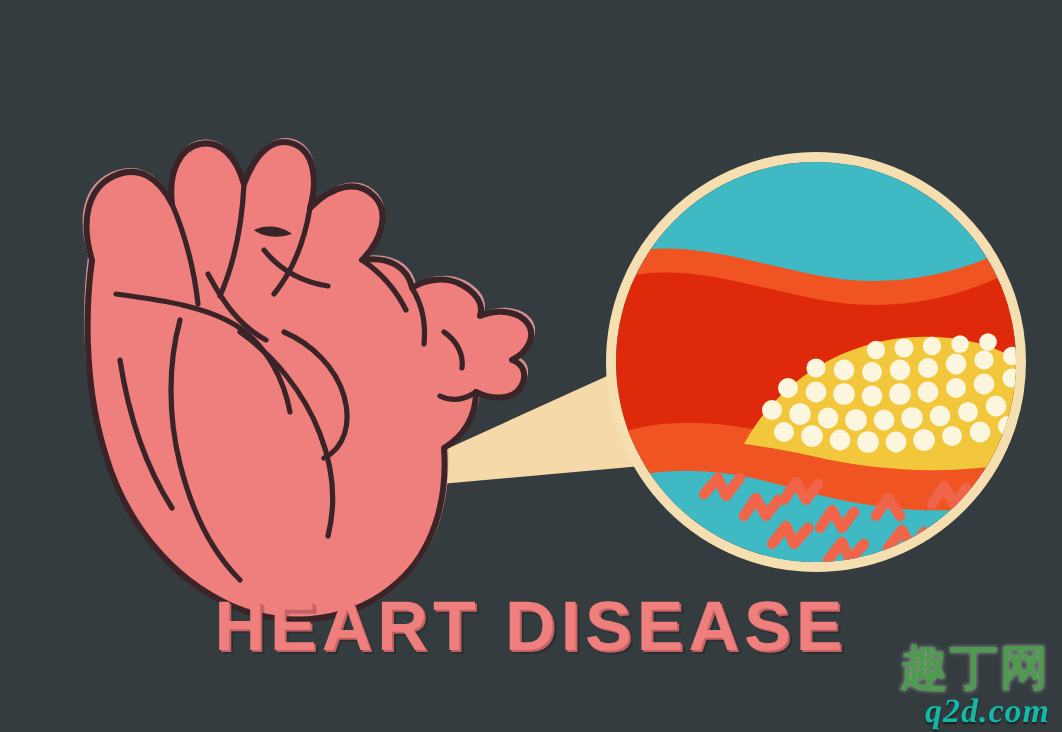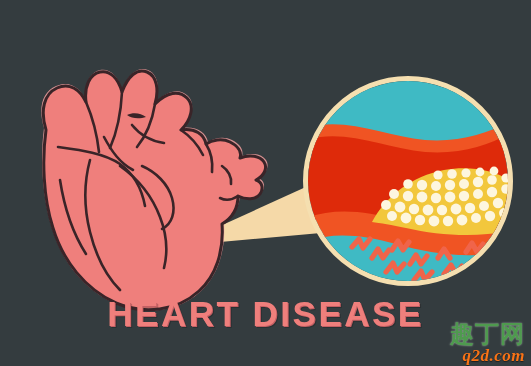--- a/index.html
+++ b/index.html
@@ -52,21 +52,21 @@
     color: #4e9a4e;
     letter-spacing: 1px;
     text-shadow: 0 0 2px rgba(255,255,255,0.55);
   }
   #wm-domain {
     margin-top: 1px;
     font-family: "Liberation Serif", serif;
     font-style: italic;
     font-size: 17px;
     font-weight: bold;
-    color: #f97316;
+    color: #14b8a6;
     letter-spacing: 0.5px;
     text-shadow: 0 1px 1px rgba(0,0,0,0.5);
   }
 </style>
 </head>
 <body>
 
 <div id="poster">
 
   <svg id="art" class="layer" viewBox="0 0 531 366" xmlns="http://www.w3.org/2000/svg">

